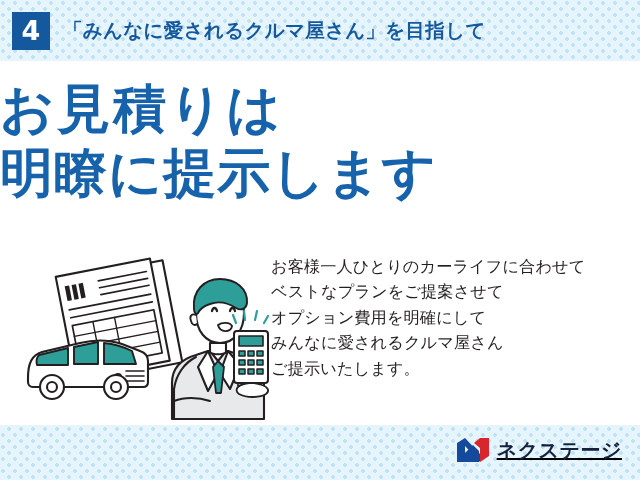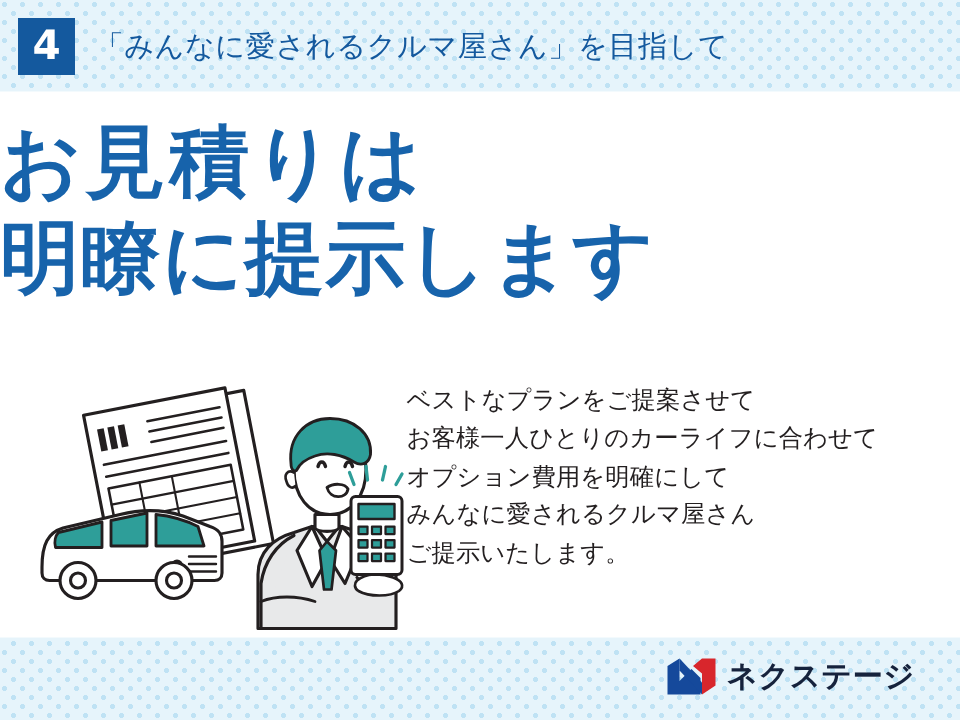--- a/index.html
+++ b/index.html
@@ -45,21 +45,21 @@
     font-size: 27px;
     font-weight: bold;
     line-height: 38px;
     text-align: center;
     letter-spacing: 0px;
     flex: 0 0 auto;
   }
   #header-title {
     margin-left: 13px;
     font-size: 19.5px;
-    font-weight: normal;
+    font-weight: bold;
     color: #14599e;
     letter-spacing: 0.3px;
     white-space: nowrap;
   }
 
   
   #content-panel {
     position: absolute;
     left: 0;
     top: 61px;
@@ -111,24 +111,25 @@
   
   #footer-band {
     position: absolute;
     left: 0;
     top: 425px;
     width: 640px;
     height: 55px;
   }
   #brand-logo {
     position: absolute;
-    right: 30px;
+    right: 18px;
     top: 12px;
     display: flex;
-    align-items: flex-end;
+    align-items: flex-start;
+    text-decoration: underline;
   }
   #brand-logo-mark {
     width: 34px;
     height: 26px;
     flex: 0 0 auto;
   }
   #brand-logo-text {
     margin-left: 7px;
     font-size: 20px;
     font-weight: bold;
@@ -148,22 +149,22 @@
   </div>
 
   <div id="content-panel">
 
     <div id="headline">
       <span class="headline-line" id="headline-line-1">お見積りは</span>
       <span class="headline-line" id="headline-line-2">明瞭に提示します</span>
     </div>
 
     <div id="body-copy">
+      <span class="body-line">お客様一人ひとりのカーライフに合わせて</span>
       <span class="body-line">ベストなプランをご提案させて</span>
-      <span class="body-line">お客様一人ひとりのカーライフに合わせて</span>
       <span class="body-line">オプション費用を明確にして</span>
       <span class="body-line">みんなに愛されるクルマ屋さん</span>
       <span class="body-line">ご提示いたします。</span>
     </div>
 
     <div id="illustration">
       <svg width="252" height="170" viewBox="0 0 252 170" xmlns="http://www.w3.org/2000/svg">
         <g fill="none" stroke="#231f20" stroke-width="2.1" stroke-linecap="round" stroke-linejoin="round">
 
           <g>

